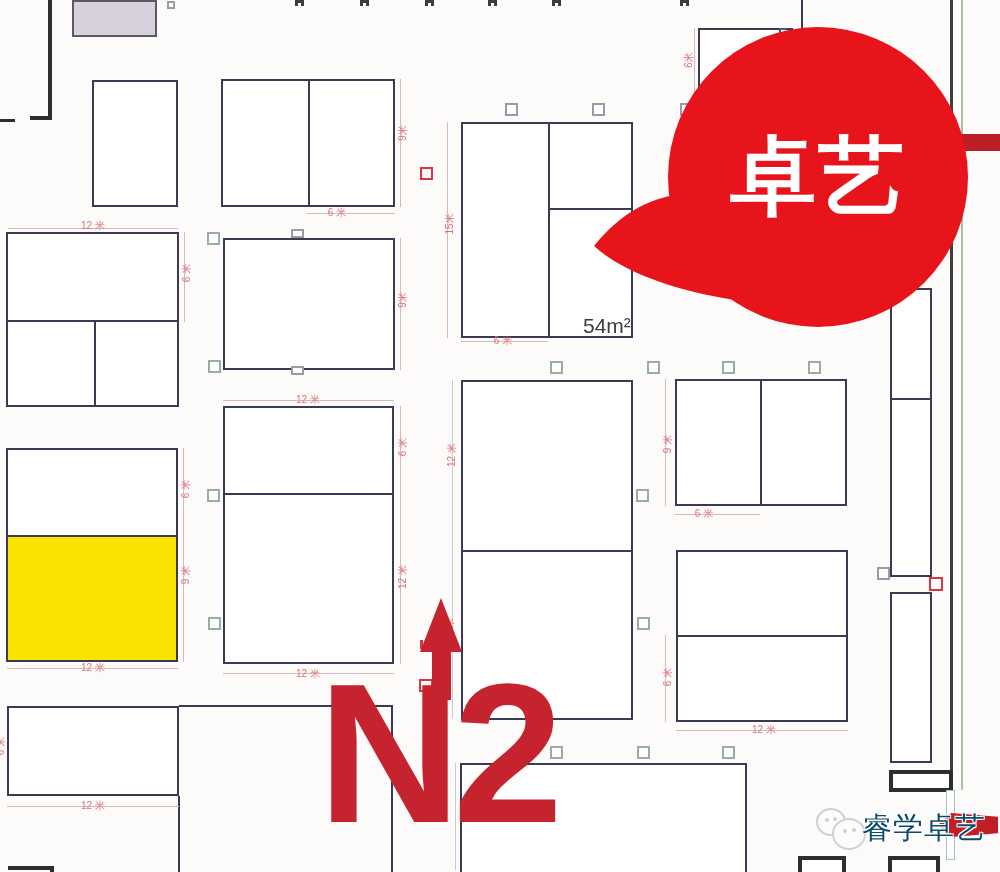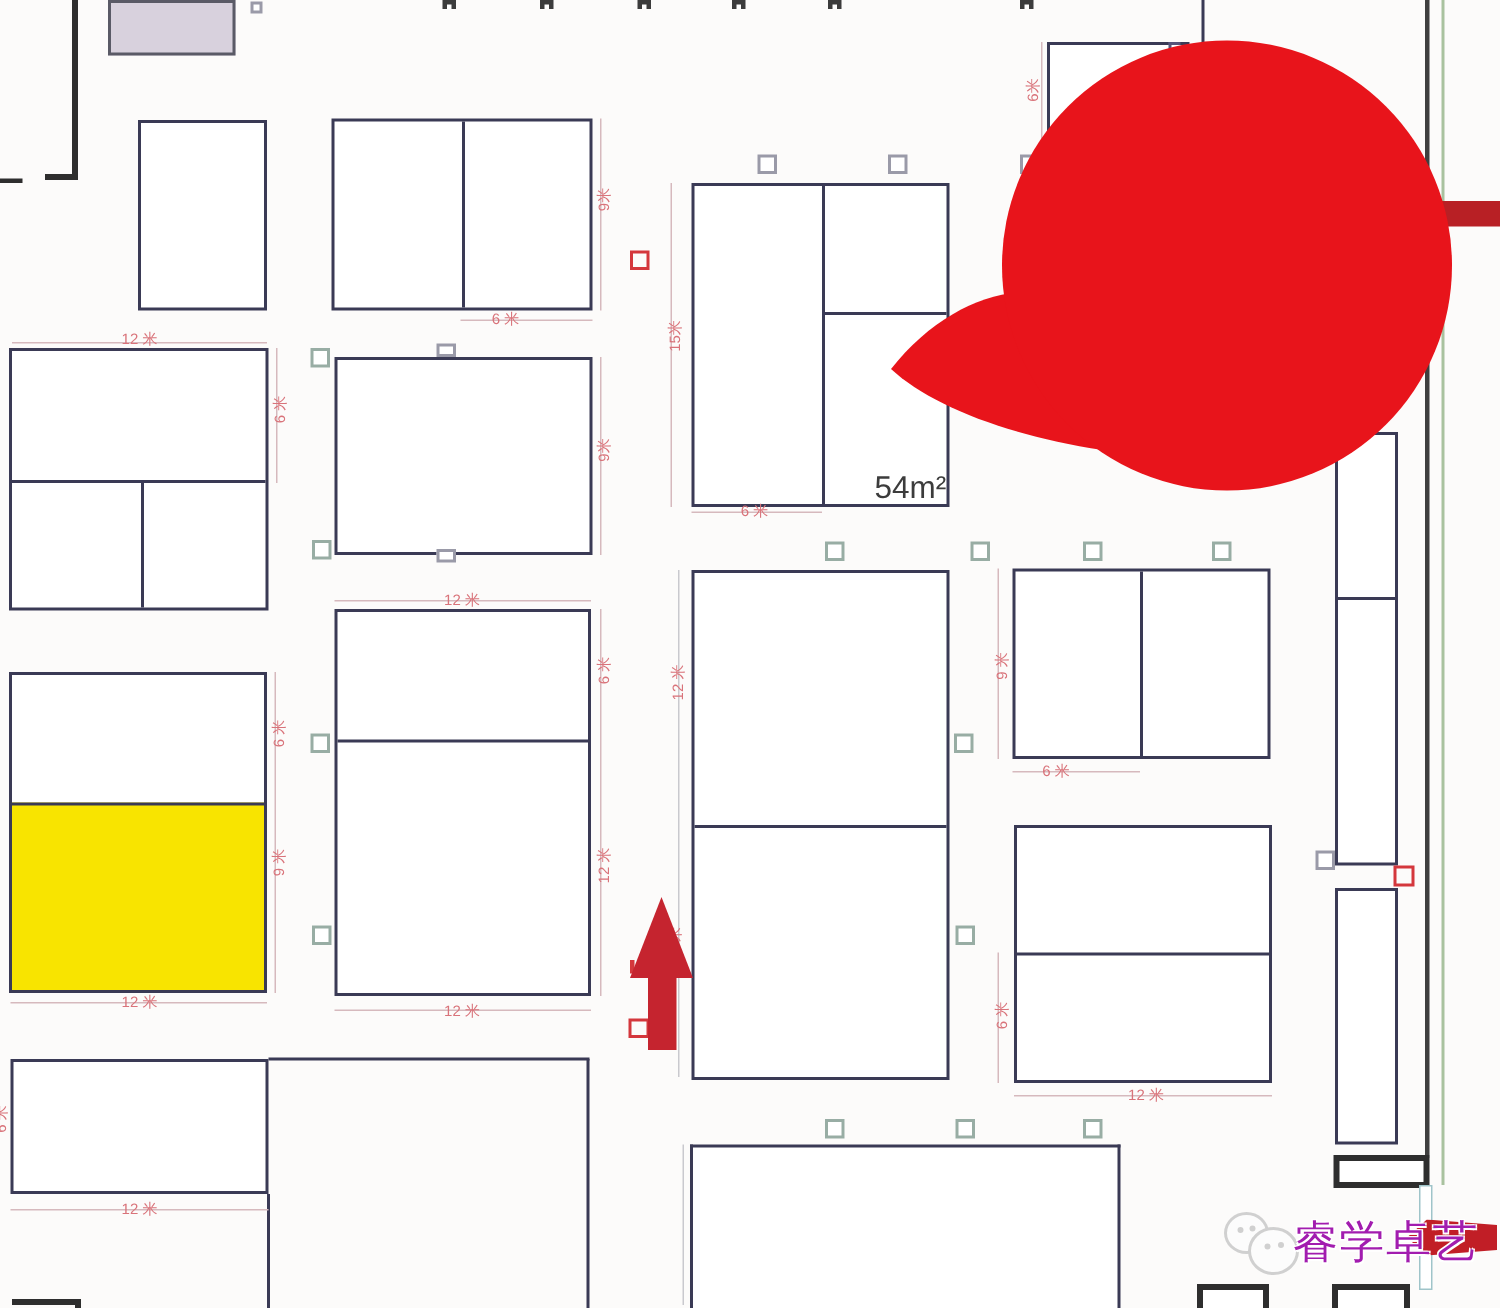--- a/index.html
+++ b/index.html
@@ -44,21 +44,21 @@
   #teal-col{position:absolute;left:946px;top:790px;width:9px;height:70px;
             border:1px solid #9fc4c9;box-sizing:border-box;background:#fff;}
   .partbox{position:absolute;height:16px;background:#fff;border:4px solid #2e2e2e;
            border-bottom:none;box-sizing:border-box;}
   #wm{position:absolute;left:816px;top:800px;z-index:8;}
   #wm-icon{position:absolute;left:0;top:8px;width:50px;height:44px;opacity:.8;}
   .wm-bub{position:absolute;border:2px solid #c6c6c6;background:#fdfdfd;border-radius:50%;}
   .wm-eye{position:absolute;width:4px;height:4px;background:#c6c6c6;border-radius:50%;}
   #wm-banner{position:absolute;left:122px;top:12px;width:60px;height:26px;background:#c11e26;
              clip-path:polygon(0 50%,22% 4%,100% 18%,100% 82%,22% 96%);z-index:1;}
-  #wm-text{position:absolute;left:46px;top:8px;font-size:30px;color:#a21caf;z-index:2;
+  #wm-text{position:absolute;left:46px;top:8px;font-size:30px;color:#0c4a6e;z-index:2;
            letter-spacing:1px;white-space:nowrap;
            text-shadow:-1px -1px 0 #fff,1px -1px 0 #fff,-1px 1px 0 #fff,1px 1px 0 #fff;}
   #corner-l{position:absolute;left:779px;top:28px;width:8px;height:8px;
             border-left:2px solid #55557a;border-top:2px solid #55557a;box-sizing:border-box;}
   #bl-tick{position:absolute;left:8px;top:866px;width:46px;height:6px;
            border-top:4px solid #2e2e2e;border-right:4px solid #2e2e2e;box-sizing:border-box;}
 </style>
 </head>
 <body>
 
@@ -216,22 +216,24 @@
       <span class="dim" style="left: 704px; top: 514px;">6 米</span>
       <span class="dim v" style="left: 668px; top: 677px;">6 米</span>
       <span class="dim" style="left: 764px; top: 730px;">12 米</span>
       <span class="dim v" style="left: 689px; top: 60px;">6米</span>
     </div>
 
   <svg id="bubble-tail" width="200" height="140" viewBox="0 0 200 140">
     <path d="M34,76 C70,30 120,15 155,30 L175,130 C110,120 60,100 34,76 Z" fill="#e8141b"></path>
   </svg>
   <div id="bubble">
-  </div>
-
+    <div class="bubble-line">卓艺</div>
+  </div>
+
+  <div id="hall-label">N2</div>
   <div id="arrow-head"></div>
   <div id="arrow-shaft"></div>
 
   <div id="wm">
     <div id="wm-icon">
       <div class="wm-bub" style="left:0;top:0;width:26px;height:24px;">
         <div class="wm-eye" style="left:7px;top:8px;"></div>
         <div class="wm-eye" style="left:15px;top:7px;"></div>
       </div>
       <div class="wm-bub" style="left:16px;top:10px;width:30px;height:28px;">

